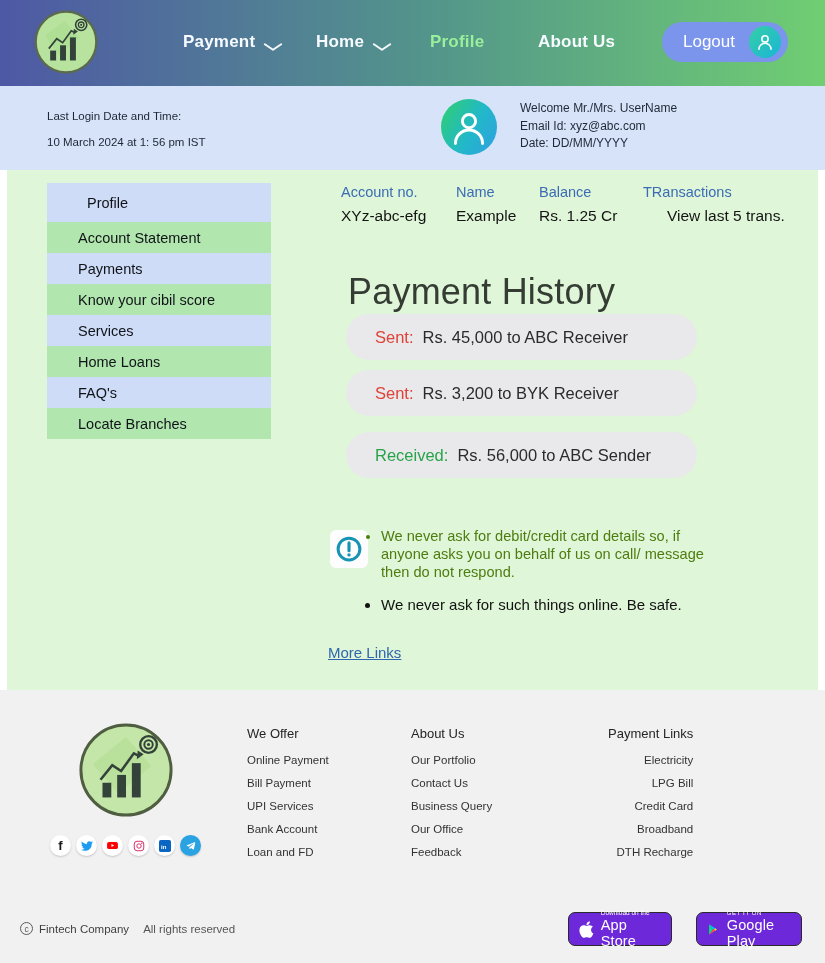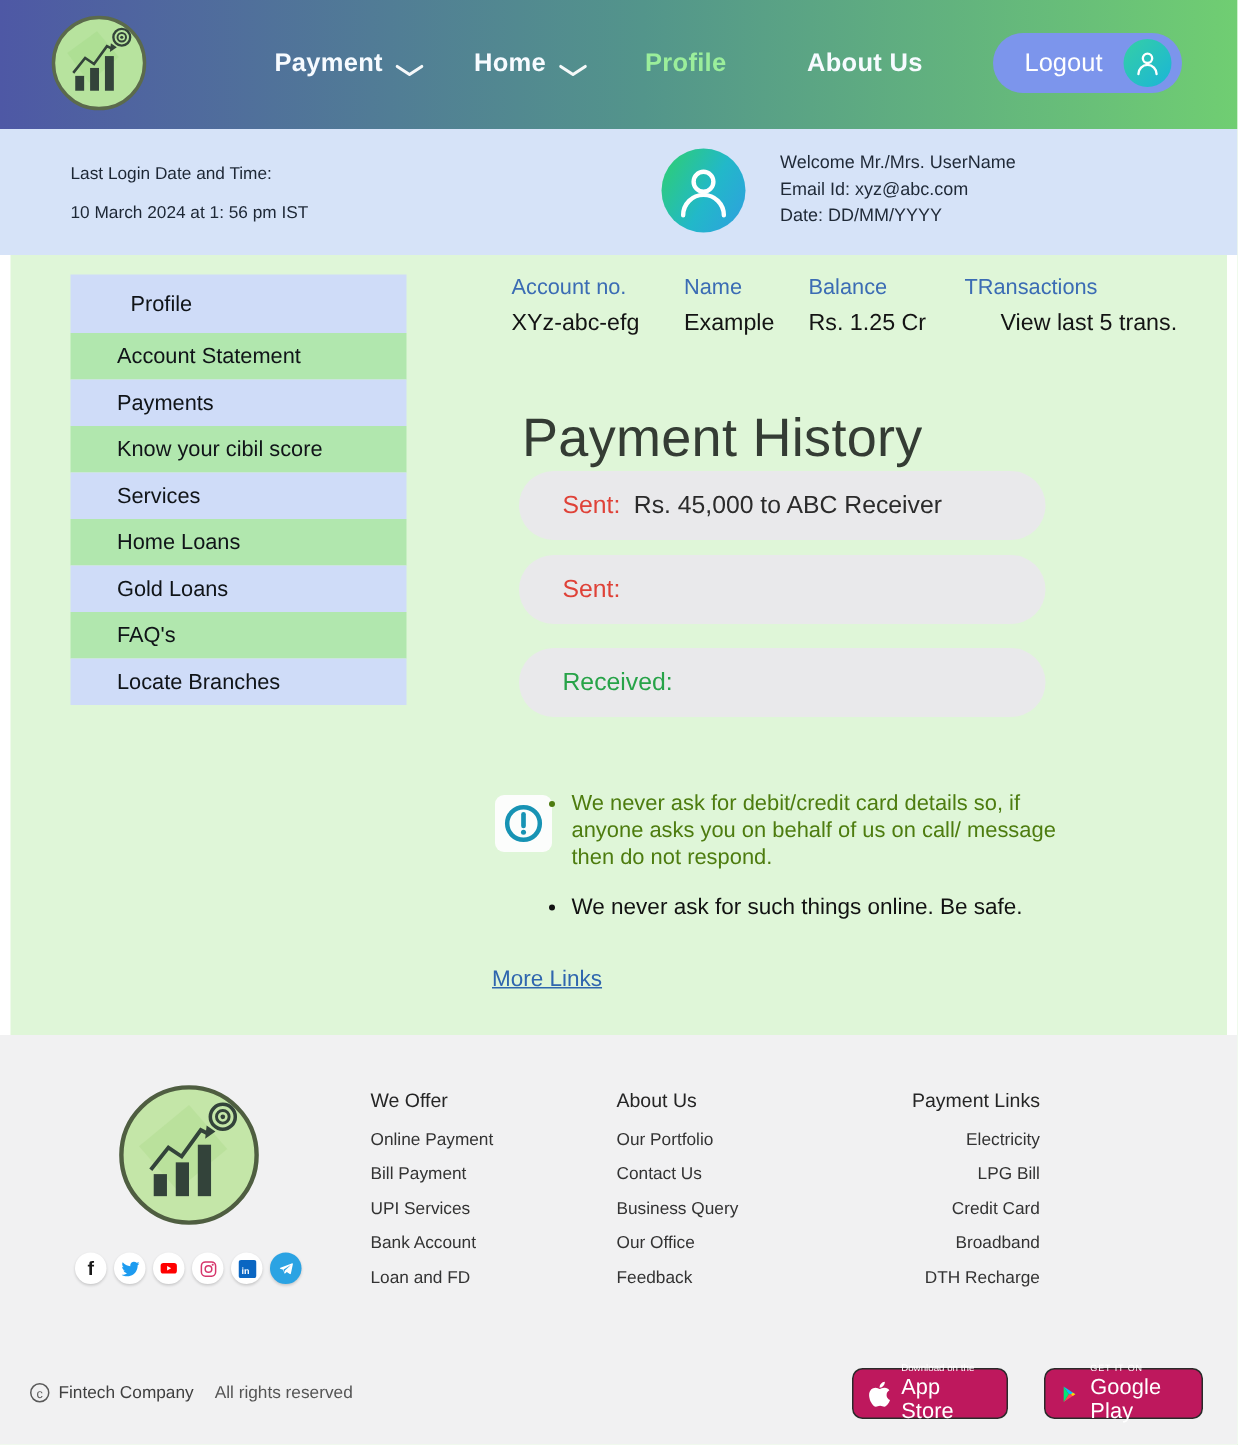--- a/index.html
+++ b/index.html
@@ -75,21 +75,21 @@
   .foot-col li { font-size:11.5px; color:#333333; margin-bottom:10px; line-height:13px; cursor:pointer; }
   .col-0 { left:247px; } .col-1 { left:411px; } .col-2 { left:608px; }
   .col-2 li { padding-left:7px;text-align:right; }
 
   .copyright { position:absolute; left:20px; top:232px; display:flex; align-items:center; font-size:11.5px; color:#4a4a4a; }
   .c-circle { width:13px; height:13px; border:1px solid #5a5a5a; border-radius:50%; display:flex; align-items:center; justify-content:center;
     font-size:8.5px; color:#5a5a5a; margin-right:6px; }
   .copyright .company { color:#3f3f3f; }
   .copyright .rights { margin-left:14px; color:#555555; }
 
-  .badge { position:absolute; top:222px; height:34px; background:#be185d; border:1px solid #2a2a2a; border-radius:7px;
+  .badge { position:absolute; top:222px; height:34px; background:#6d28d9; border:1px solid #2a2a2a; border-radius:7px;
     display:flex; align-items:center; padding:0 10px; cursor:pointer; }
   .badge-appstore { left:568px; width:104px; }
   .badge-gplay { left:696px; width:106px; }
   .badge .txt { margin-left:7px; display:flex; flex-direction:column; justify-content:center; }
   .badge .t1 { color:#ffffff; font-size:6.5px; line-height:8px; }
   .badge .t1.caps { letter-spacing:.6px; font-size:6px; }
   .badge .t2 { color:#ffffff; font-size:14.5px; font-weight:500; line-height:16px; letter-spacing:.1px; }
 </style>
 </head>
 <body>
@@ -158,21 +158,20 @@
 
 <div class="main">
 
   <div class="sidebar">
     <div class="side-item">Profile</div>
     <div class="side-item">Account Statement</div>
     <div class="side-item">Payments</div>
     <div class="side-item">Know your cibil score</div>
     <div class="side-item">Services</div>
     <div class="side-item">Home Loans</div>
-    <div class="side-item">Gold Loans</div>
     <div class="side-item">FAQ's</div>
     <div class="side-item">Locate Branches</div>
   </div>
 
   <div class="account-table">
     <div class="acct-header">Account no.</div>
     <div class="acct-header">Name</div>
     <div class="acct-header">Balance</div>
     <div class="acct-header">TRansactions</div>
     <div class="acct-value">XYz-abc-efg</div>
@@ -182,23 +181,25 @@
   </div>
 
   <h1 class="page-title">Payment History</h1>
 
   <div class="pill pill-0">
     <span class="txn-label sent">Sent:</span>
     <span class="txn-text">Rs. 45,000 to ABC Receiver</span>
   </div>
   <div class="pill pill-1">
     <span class="txn-label sent">Sent:</span>
+    <span class="txn-text">Rs. 3,200 to BYK Receiver</span>
   </div>
   <div class="pill pill-2">
     <span class="txn-label received">Received:</span>
+    <span class="txn-text">Rs. 56,000 to ABC  Sender</span>
   </div>
 
   <div class="notice-icon-box">
     <svg width="30" height="30" viewBox="0 0 24 24">
       <circle cx="12" cy="12" r="8.7" fill="none" stroke="#1793b4" stroke-width="2.4"></circle>
       <line x1="12" y1="7.1" x2="12" y2="13.3" stroke="#1793b4" stroke-width="2.5" stroke-linecap="round"></line>
       <circle cx="12" cy="16.7" r="1.35" fill="#1793b4"></circle>
     </svg>
   </div>
   <ul class="notice-list">

